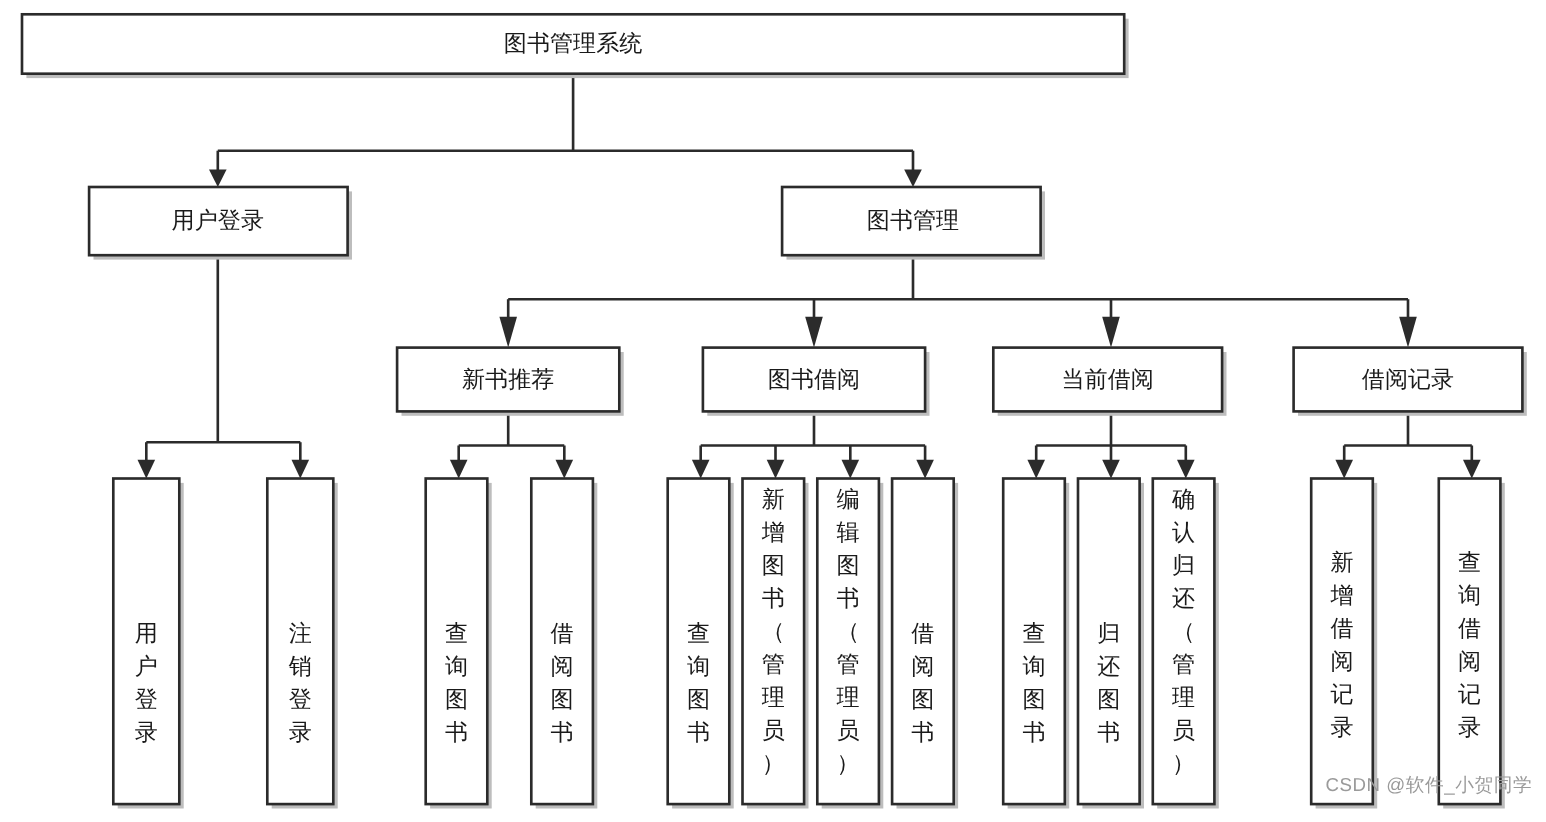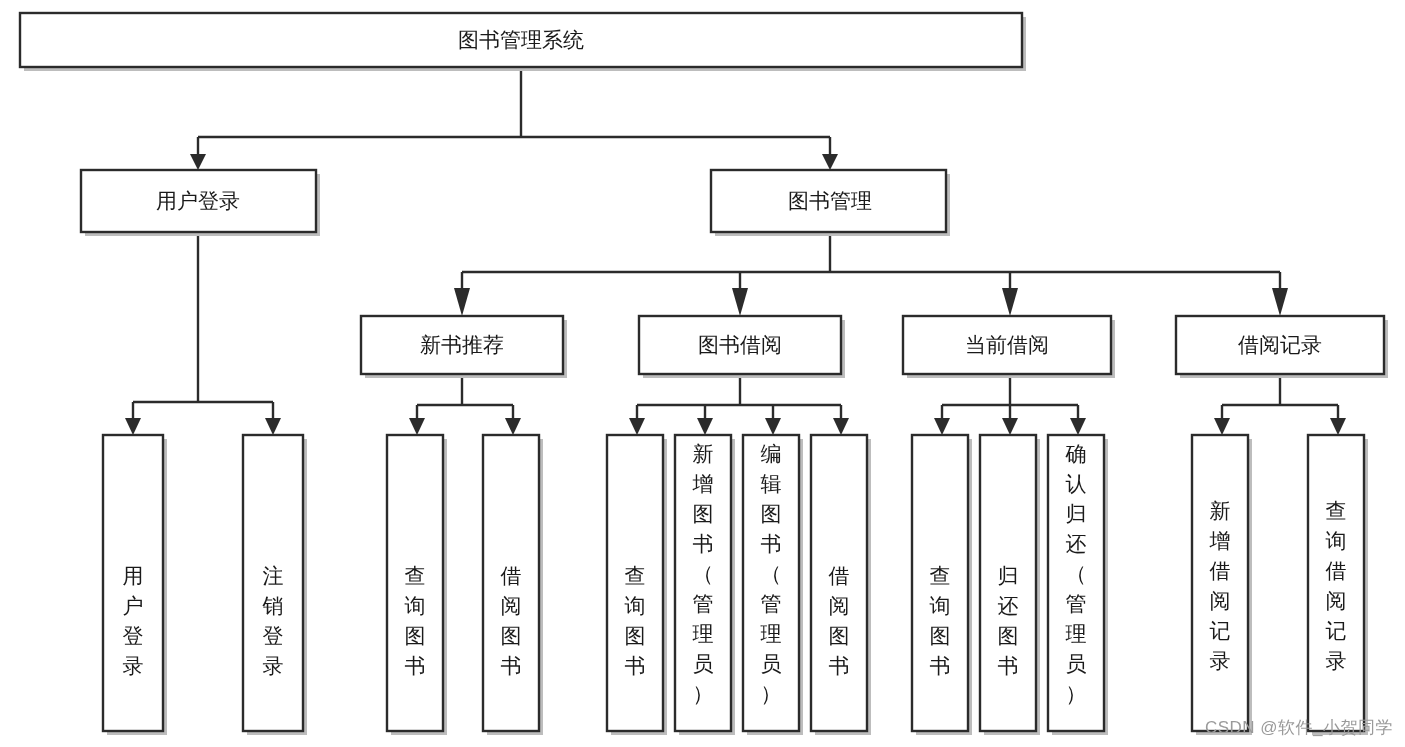--- a/index.html
+++ b/index.html
@@ -54,21 +54,21 @@
   }
   .node-label-v {
     fill: #1a1a1a;
     font-family: "Liberation Sans", "DejaVu Sans", sans-serif;
     font-size: 21px;
     text-anchor: middle;
   }
   .watermark-text {
     position: absolute;
     right: 12px;
-    bottom: 8px;
+    bottom: 22px;
     font-family: "Liberation Sans", "DejaVu Sans", sans-serif;
     font-size: 17px;
     color: #9a9a9a;
     white-space: nowrap;
     letter-spacing: 0.5px;
     pointer-events: none;
   }
 </style>
 </head>
 <body>

